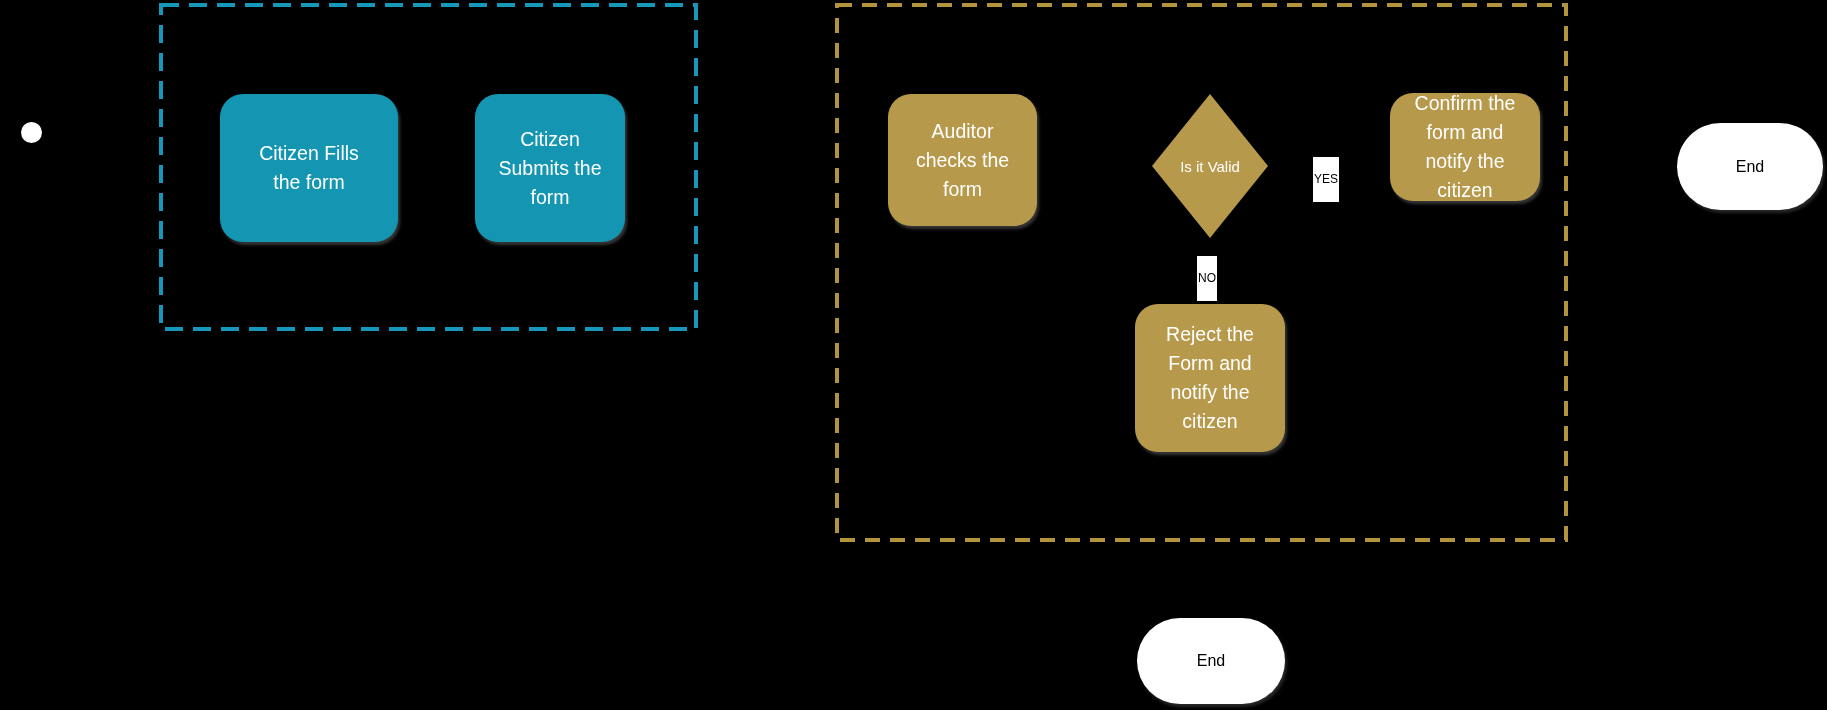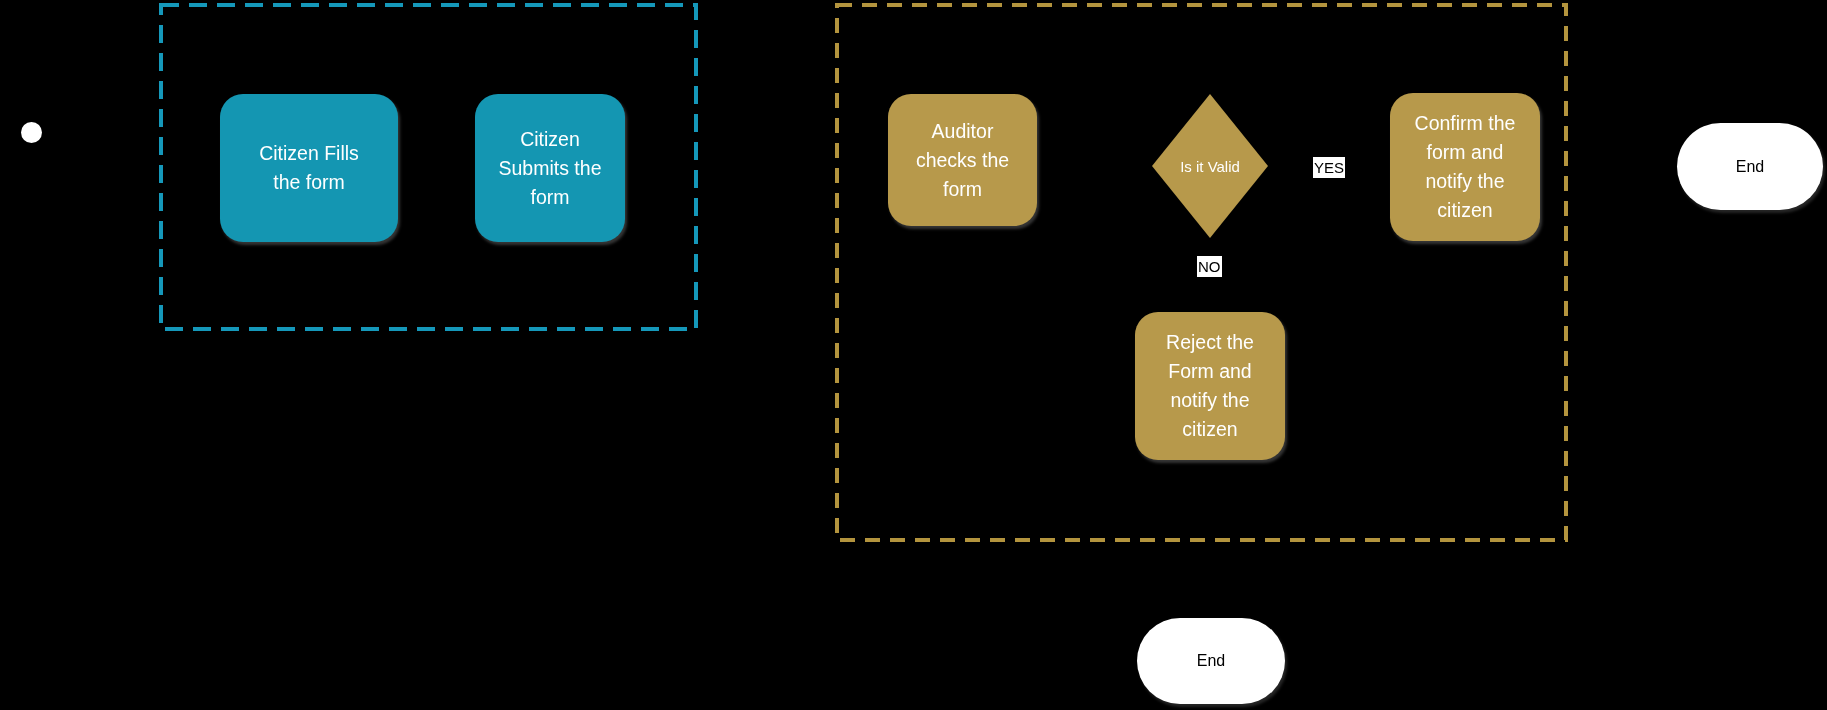--- a/index.html
+++ b/index.html
@@ -68,38 +68,38 @@
     justify-content: center;
     font-size: 16px;
     box-shadow: 2px 3px 3px rgba(190,190,190,0.2);
   }
 
   
   .edge-label {
     position: absolute;
     background: var(--edge-label-bg, #fff);
     color: var(--edge-label-text, #000);
-    font-size: 15px;
+    font-size: 12px;
     line-height: 21px;
-    padding: 0 1px;
+    padding: 12px 1px;
   }
 
   
   #start        { left: 21px;  top: 122px; }
   #lane-citizen { left: 159px; top: 3px; }
   #lane-auditor { left: 835px; top: 3px; }
   #node-fill    { left: 220px;  top: 94px; width: 178px; height: 148px; }
   #node-submit  { left: 475px;  top: 94px; width: 150px; height: 148px; }
   #node-check   { left: 888px;  top: 94px; width: 149px; height: 132px; }
   #node-decide  { left: 1152px; top: 94px; width: 116px; height: 144px; }
   #label-yes    { left: 1313px; top: 157px; }
-  #node-confirm { left: 1390px; top: 93px; width: 150px; height: 148px; text-align: center; }
+  #node-confirm { left: 1390px; top: 93px; width: 150px; height: 108px; text-align: center; }
   #end-right    { left: 1677px; top: 123px; width: 146px; height: 87px; }
   #label-no     { left: 1197px; top: 256px; }
-  #node-reject  { left: 1135px; top: 312px; width: 150px; height: 148px; }
+  #node-reject  { left: 1135px; top: 304px; width: 150px; height: 148px; }
   #end-bottom   { left: 1137px; top: 618px; width: 148px; height: 86px; }
 </style>
 </head>
 <body>
 
 <div id="start" class="start-circle"></div>
 
 <svg id="lane-citizen" class="lane" width="539" height="328">
   <rect x="2" y="2" width="535" height="324" fill="none" stroke-width="4" stroke-dasharray="18 10" style="stroke: var(--citizen-lane)"></rect>
 </svg>

